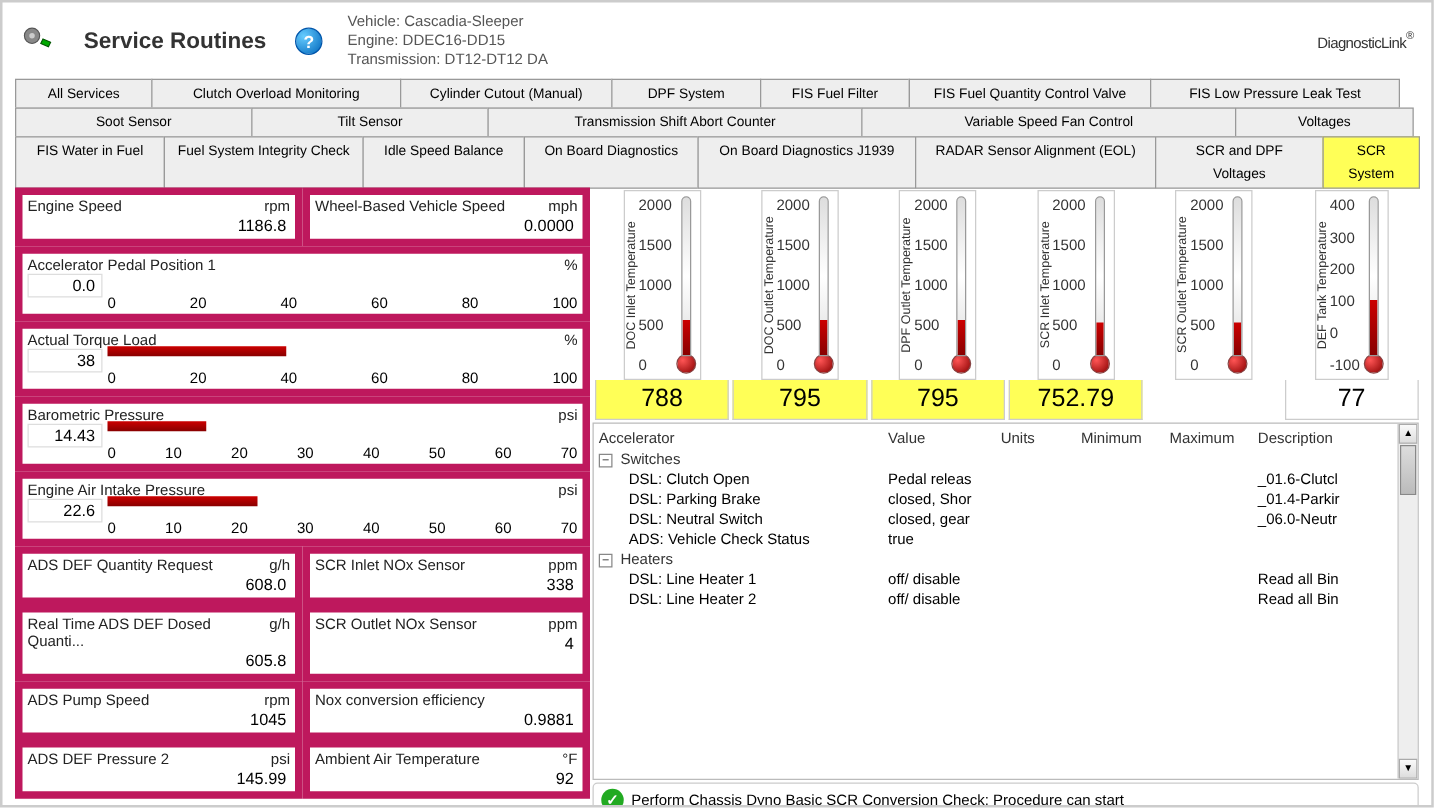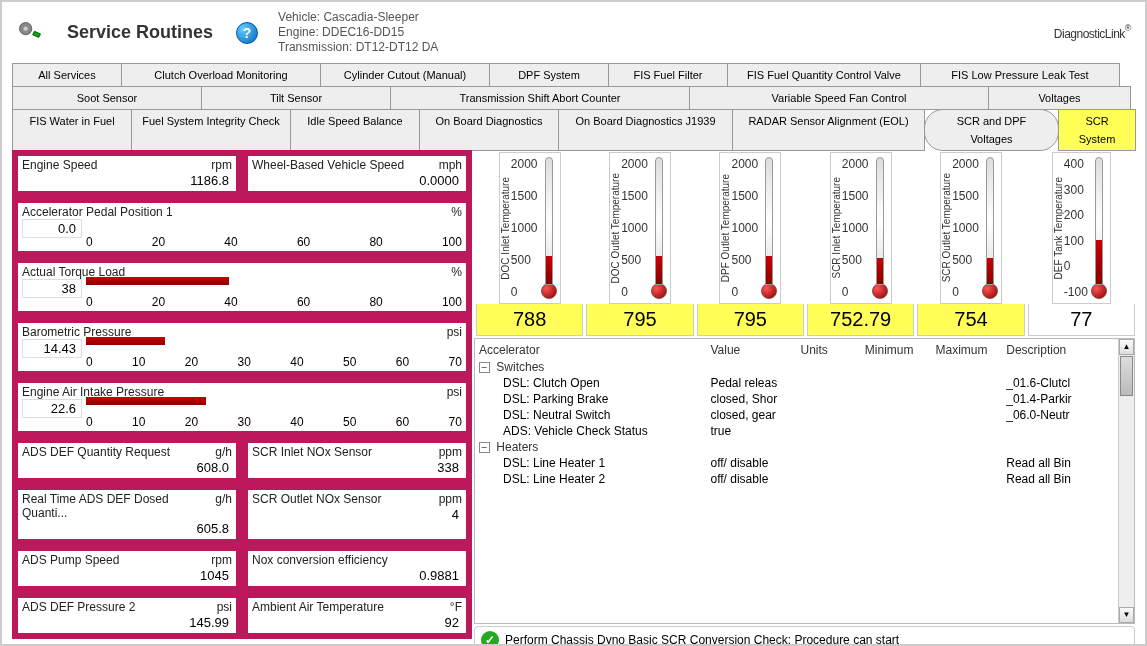--- a/index.html
+++ b/index.html
@@ -94,21 +94,21 @@
     <div class="tab" style="width: 300px;">Variable Speed Fan Control</div>
     <div class="tab" style="width: 143px;">Voltages</div>
   </div>
 <div class="tabs" id="tabs3">
     <div class="tab" style="width: 120px;">FIS Water in Fuel</div>
     <div class="tab" style="width: 160px;">Fuel System Integrity Check</div>
     <div class="tab" style="width: 130px;">Idle Speed Balance</div>
     <div class="tab" style="width: 140px;">On Board Diagnostics</div>
     <div class="tab" style="width: 175px;">On Board Diagnostics J1939</div>
     <div class="tab" style="width: 193px;">RADAR Sensor Alignment (EOL)</div>
-    <div class="tab" style="width: 135px; border-radius: 19px;">SCR and DPF Voltages</div>
+    <div class="tab" style="width: 135px;">SCR and DPF Voltages</div>
     <div class="tab active" style="width: 78px;">SCR System</div>
   </div>
 
 <div class="content">
   <div class="left-panel">
     <div class="row">
       <div class="param-block">
         <div class="param-label">
             <span>Engine Speed</span>
             <span>rpm</span>
@@ -391,21 +391,20 @@
                 <div>0</div>
               </div>
               <div class="therm">
                 <div class="therm-tube">
                   <div class="therm-fill" style="height: 21%;"></div>
                 </div>
                 <div class="therm-bulb"></div>
               </div>
             </div>
           </div>
-          <div class="gauge-val">754</div>
         </div>
         <div class="gauge">
           <div class="gauge-wrap">
             <div class="gauge-label">DEF Tank Temperature</div>
             <div class="gauge-body">
               <div class="scale">
                 <div>400</div>
                 <div>300</div>
                 <div>200</div>
                 <div>100</div>

